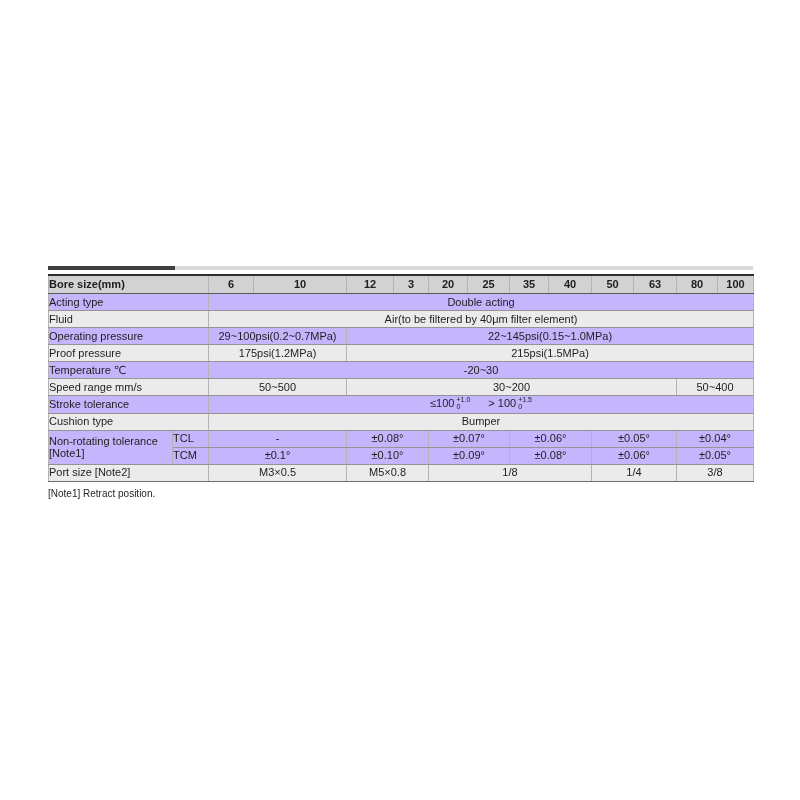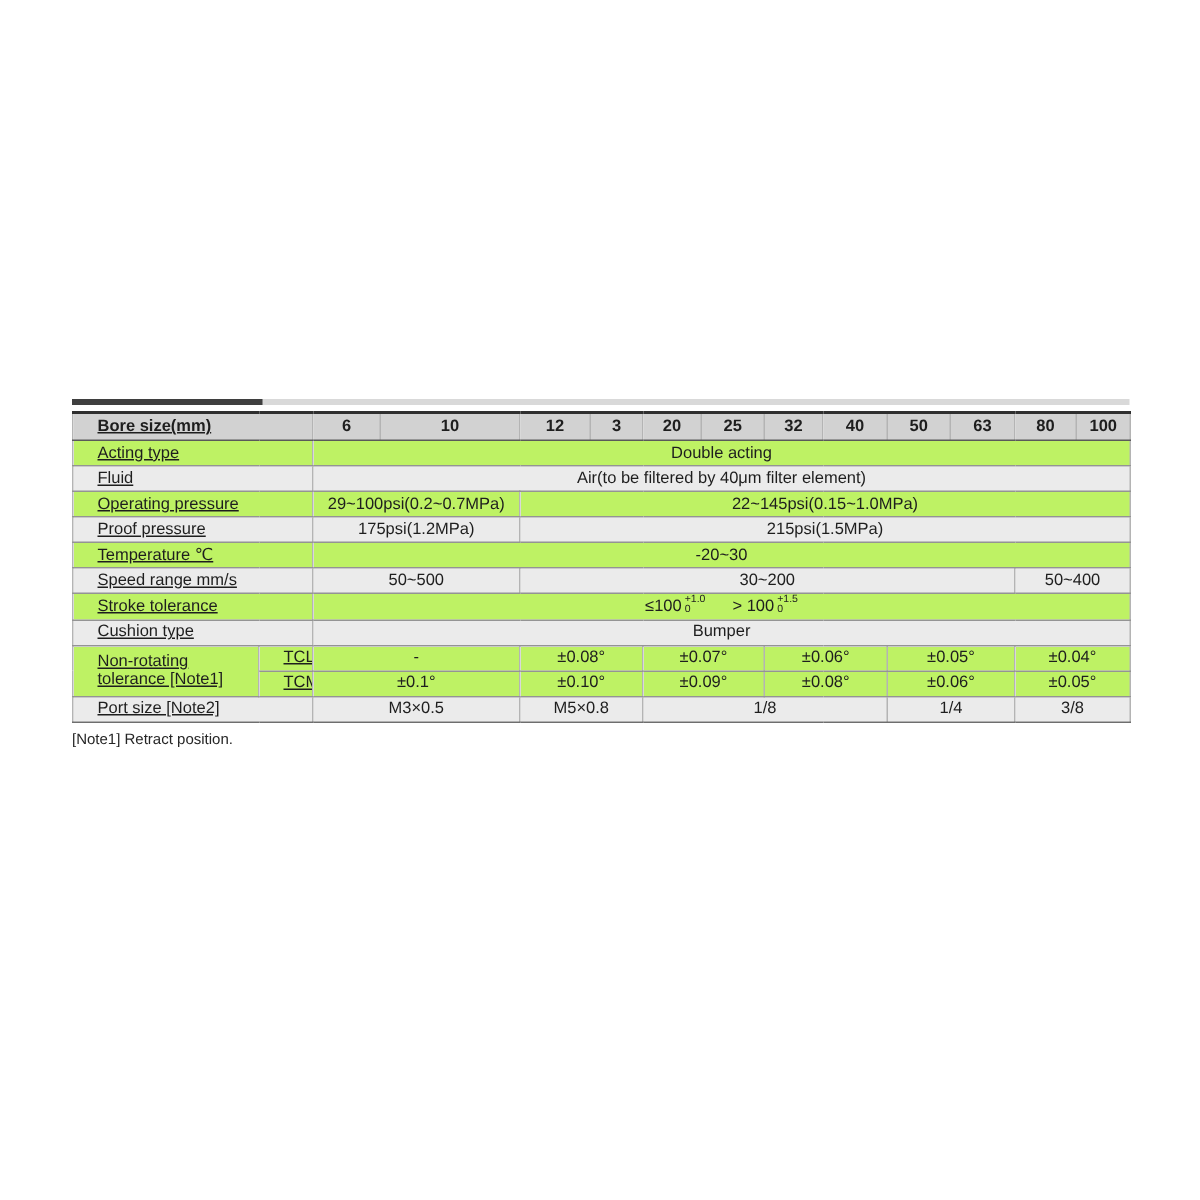--- a/index.html
+++ b/index.html
@@ -24,25 +24,25 @@
     border-left:1px solid #b4b4b4;border-right:1px solid #b4b4b4;
     border-top:1px solid #949494;border-bottom:1px solid #949494;
     padding:1px 3px;height:14px;overflow:hidden;white-space:nowrap;
     font-weight:normal;text-align:center;vertical-align:middle;
   }
   table.spec tr.hdr th{
     background:#d2d2d2;font-weight:bold;height:15px;
     border-top:2px solid #2f2f2f;border-bottom:1px solid #5a5a5a;
   }
   table.spec th.lbl, table.spec td.lbl{
-    text-align:left;padding-left:16px;text-decoration:underline;
+    text-align:left;padding-left:0;
   }
   table.spec td.wrap{white-space:normal;line-height:1.1;}
   tr.shade td{background:#ebebeb;text-align:center;}
-  tr.plain td{background:#bef264;}
+  tr.plain td{background:#c4b5fd;}
   table.spec tr:last-child td{border-bottom:1.5px solid #6e6e6e;}
   .tolstack{
     display:inline-flex;flex-direction:column;align-items:flex-start;
     font-size:7px;line-height:1.05;vertical-align:middle;
     position:relative;top:-1px;margin-left:2px;
   }
   .tol-gap{display:inline-block;width:18px;}
   .footnotes{margin-top:4px;font-size:10px;line-height:15px;color:#262626;}
 </style>
 </head>
@@ -72,21 +72,21 @@
     </colgroup>
     <tbody>
         <tr class="hdr">
       <th class="lbl" colspan="2">Bore size(mm)</th>
       <th>6</th>
       <th>10</th>
       <th>12</th>
       <th>3</th>
       <th>20</th>
       <th>25</th>
-      <th>32</th>
+      <th>35</th>
       <th>40</th>
       <th>50</th>
       <th>63</th>
       <th>80</th>
       <th>100</th>
     </tr>
     <tr class="plain">
       <td class="lbl" colspan="2">Acting type</td>
       <td colspan="12">Double acting</td>
     </tr>

